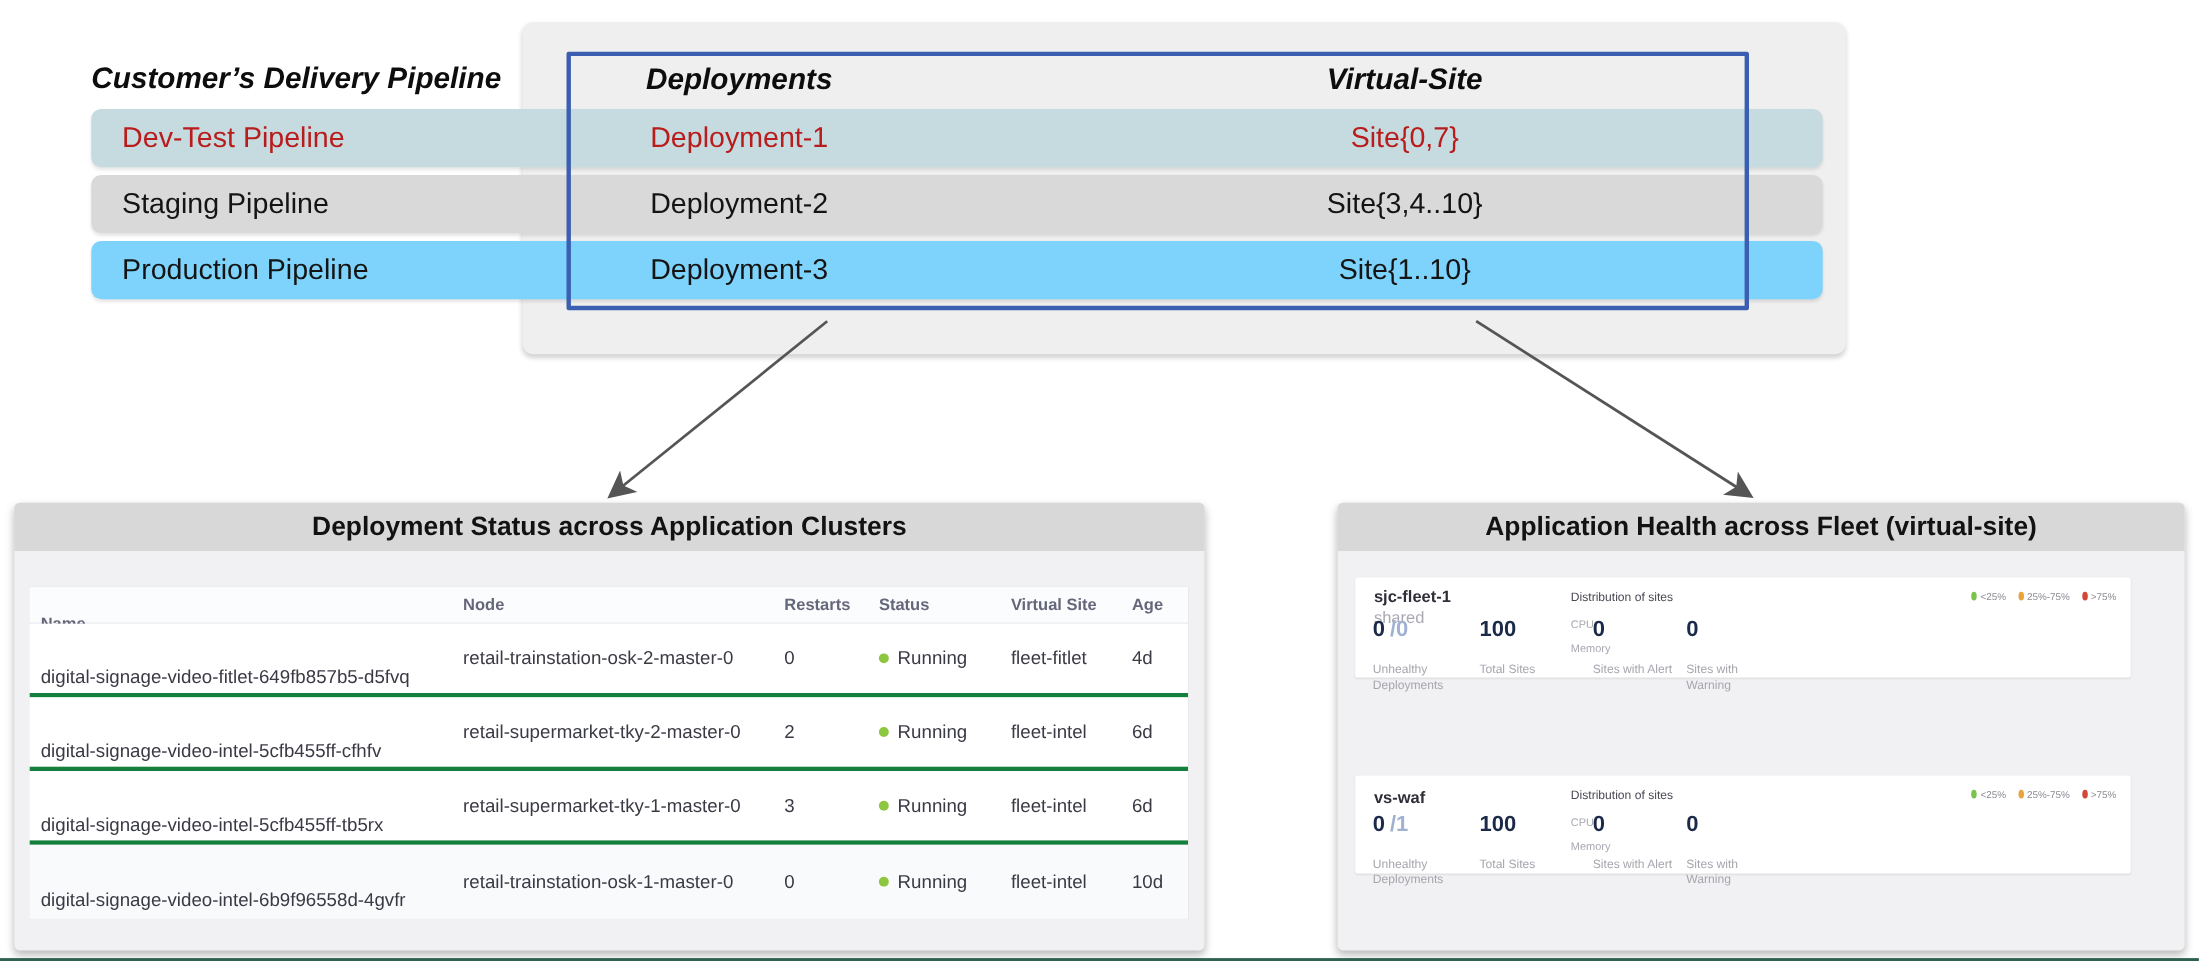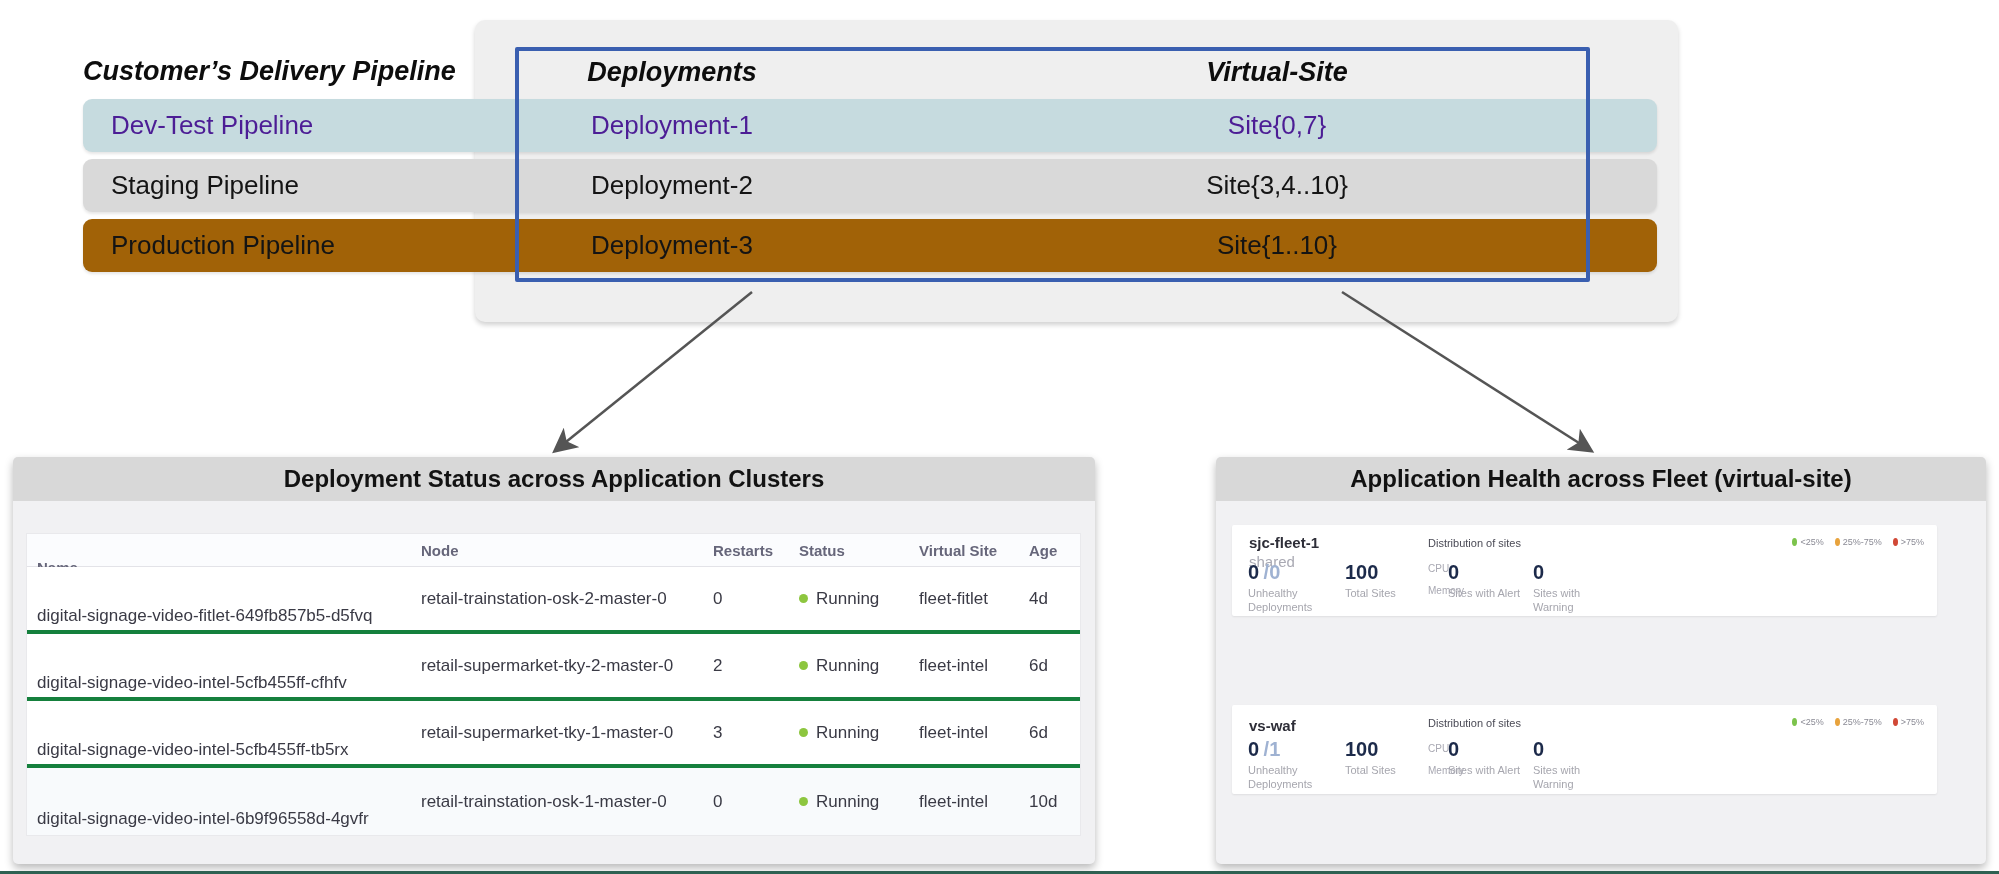--- a/index.html
+++ b/index.html
@@ -25,21 +25,21 @@
     font-size: 27px; font-weight: bold; font-style: italic; color: #0d0d0d;
   }
   .col-header.deployments { left: 472px; }
   .col-header.virtualsite { left: 1077px; }
 
   .prow {
     position: absolute; left: 83px; width: 1574px; height: 53px;
     border-radius: 9px; font-size: 26px;
     box-shadow: 0 2px 3px rgba(0,0,0,.10);
   }
-  .prow.r0 { top: 99px;  color: #4c1d95; }
+  .prow.r0 { top: 99px;  color: #b91c1c; }
   .prow.r1 { top: 159px; color: #141414; }
   .prow.r2 { top: 219px; color: #141414; }
   .p-label { position: absolute; left: 28px; top: 0; line-height: 53px; }
   .p-dep   { position: absolute; left: 439px; width: 300px; text-align: center; line-height: 53px; }
   .p-site  { position: absolute; left: 1044px; width: 300px; text-align: center; line-height: 53px; }
 
   .highlight-box {
     position: absolute; left: 515px; top: 47px; width: 1075px; height: 235px;
     border: 4px solid #3a5fb0; border-radius: 2px;
   }
@@ -96,21 +96,21 @@
   }
   #fleet-card-0 { top: 68px;  height: 91px; }
   #fleet-card-1 { top: 248px; height: 89px; }
   .hc-name { position: absolute; left: 17px; top: 9px; font-size: 15px; font-weight: bold; color: #2e2e38; }
   .hc-sub  { position: absolute; left: 17px; top: 28px; font-size: 15px; color: #a9a9b3; }
   .stat { position: absolute; top: 33px; }
   .stat.s0 { left: 16px; }  .stat.s1 { left: 113px; }
   .stat.s2 { left: 216px; } .stat.s3 { left: 301px; }
   .stat-num  { font-size: 20px; font-weight: bold; color: #1c2a4a; }
   .stat-frac { font-size: 20px; font-weight: bold; color: #9fb2d2; }
-  .stat-label { font-size: 11px; color: #a6a6ae; margin-top: 3px; width: 82px; line-height: 1.25; }
+  .stat-label { font-size: 11px; color: #a6a6ae; margin-top: 19px; width: 82px; line-height: 1.25; }
   .dist-label { position: absolute; left: 196px; top: 12px; font-size: 11px; color: #4a4a55; }
   .legend {
     position: absolute; right: 13px; top: 12px;
     display: flex; gap: 11px; 
     font-size: 9px; color: #8a8a94;
   }
   .legend-item { display: flex; align-items: center; }
   .legend-dot { width: 5px; height: 8px; border-radius: 50%; margin-right: 3px; }
   .bar-row { position: absolute; left: 196px; width: 497px; display: flex; align-items: center; }
   .bar-row.cpu { top: 38px; }
@@ -133,21 +133,21 @@
 <div class="prow r0" style="background: rgb(198, 219, 223);">
   <span class="p-label">Dev-Test Pipeline</span>
   <span class="p-dep">Deployment-1</span>
   <span class="p-site">Site{0,7}</span>
 </div>
 <div class="prow r1" style="background: rgb(217, 217, 217);">
   <span class="p-label">Staging Pipeline</span>
   <span class="p-dep">Deployment-2</span>
   <span class="p-site">Site{3,4..10}</span>
 </div>
-<div class="prow r2" style="background: #a16207;">
+<div class="prow r2" style="background: #7dd3fc;">
   <span class="p-label">Production Pipeline</span>
   <span class="p-dep">Deployment-3</span>
   <span class="p-site">Site{1..10}</span>
 </div>
 
 <div class="highlight-box" style="border-color: rgb(58, 95, 176);"></div>
 
 <svg class="arrows">
   <defs>
     <marker id="ah" markerWidth="11" markerHeight="10" refX="8" refY="5" orient="auto">

